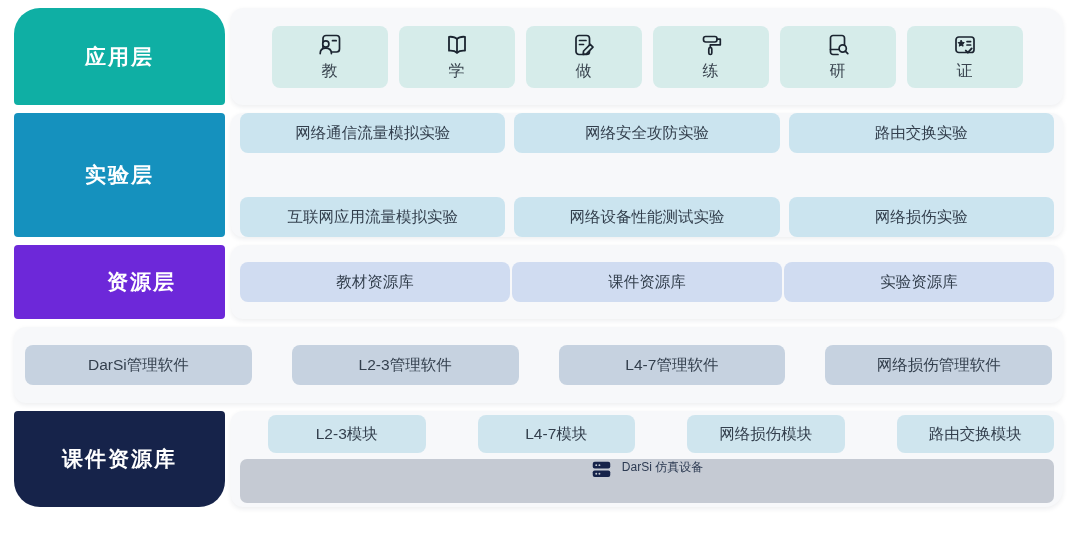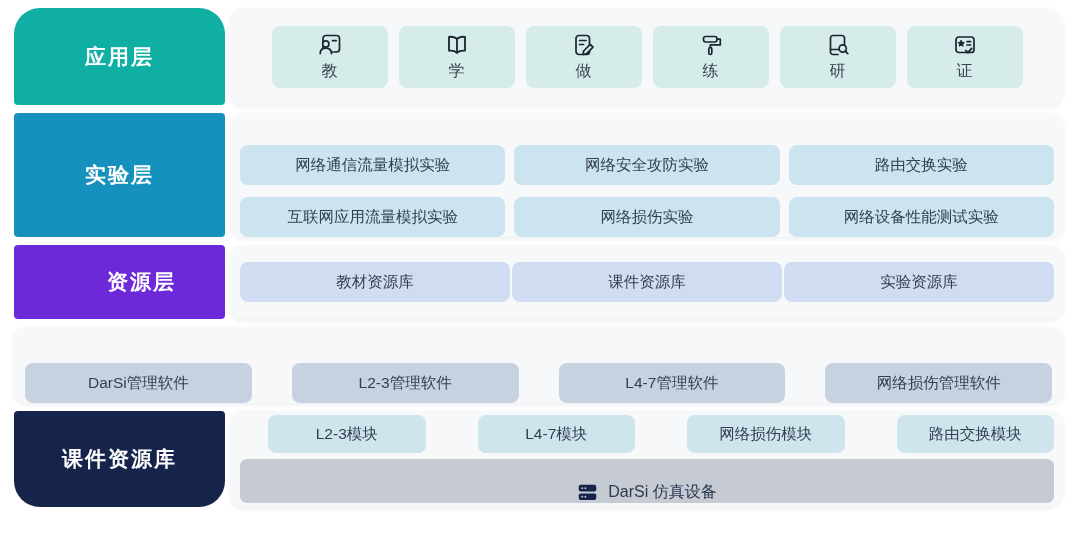--- a/index.html
+++ b/index.html
@@ -14,42 +14,42 @@
                  color:#ffffff; font-size:21px; font-weight:bold; letter-spacing:2px; border-radius:4px; }
   .r1 .layer-label { background:#0fafa4; border-radius:26px 26px 4px 4px;text-align:right; }
   .r2 .layer-label { background:#1591be; }
   .r3 .layer-label { background:#6d28d9;padding-left:44px; }
   .r4 .layer-label { background:#1f4488; }
   .r5 .layer-label { background:#16234a; border-radius:4px 4px 26px 26px; }
 
   .panel { flex:1; background:#f7f8fa; border-radius:12px;
            box-shadow:0 2px 5px rgba(30,40,60,.08); }
   .r1 .panel { border-radius:12px 18px 12px 12px; display:flex; align-items:center; justify-content:center; gap:11px; }
-  .r2 .panel { display:flex; flex-direction:column; justify-content:flex-end; gap:12px; padding:0 9px; }
+  .r2 .panel { display:flex; flex-direction:column; justify-content:space-between; gap:12px; padding:0 9px; }
   .r3 .panel { display:flex; align-items:center; gap:2px; padding:0 9px; }
-  .r4 .panel { display:flex; align-items:flex-end; gap:40px; padding:0 11px; }
+  .r4 .panel { display:flex; align-items:center; gap:40px; padding:0 11px; }
   .r5 .panel { border-radius:12px 12px 18px 12px; display:flex; flex-direction:column; justify-content:center; gap:6px; padding:0 9px; }
 
   .app-item { width:116px; height:62px; border-radius:8px; background:#d6ecea;
               display:flex; flex-direction:column; align-items:center; justify-content:center; gap:2px; }
   .app-item-label { font-size:16px; color:#39444f; }
   .app-icon { height:28px; display:flex; align-items:center; justify-content:center; }
 
   .inner-row { display:flex; gap:9px; }
   .inner-row.wide-gap { gap:24px; }
   .pill { flex:1; height:40px; border-radius:8px; display:flex; align-items:center; justify-content:center;
           font-size:15.5px; color:#333f4d; white-space:nowrap; }
   .pill.exp  { background:#cbe4ef; }
   .pill.res  { background:#d0dcf1; }
   .pill.soft { background:#c6d2e0; }
   .pill.mod  { background:#cfe5ee; height:38px;margin-left:28px; }
 
   .device-bar { height:44px; border-radius:7px; background:#c5cad3;
-                display:flex; align-items:flex-end; justify-content:center; gap:10px;
-                font-size:16px; color:#2c3a52; }
+                display:flex; align-items:flex-start; justify-content:center; gap:10px;
+                font-size:12px; color:#2c3a52; }
 
   svg { display:block; }
 </style>
 </head>
 <body>
 
 <div class="canvas">
 
   <div class="row r1">
     <div class="layer-label">应用层</div>
@@ -131,22 +131,22 @@
   <div class="row r2">
     <div class="layer-label">实验层</div>
     <div class="panel">
       <div class="inner-row">
         <div class="pill exp">网络通信流量模拟实验</div>
         <div class="pill exp">网络安全攻防实验</div>
         <div class="pill exp">路由交换实验</div>
       </div>
       <div class="inner-row">
         <div class="pill exp">互联网应用流量模拟实验</div>
+        <div class="pill exp">网络设备性能测试实验</div>
         <div class="pill exp">网络损伤实验</div>
-        <div class="pill exp">网络设备性能测试实验</div>
       </div>
     </div>
   </div>
 
   <div class="row r3">
     <div class="layer-label">资源层</div>
     <div class="panel">
       <div class="pill res">教材资源库</div>
       <div class="pill res">课件资源库</div>
       <div class="pill res">实验资源库</div>

